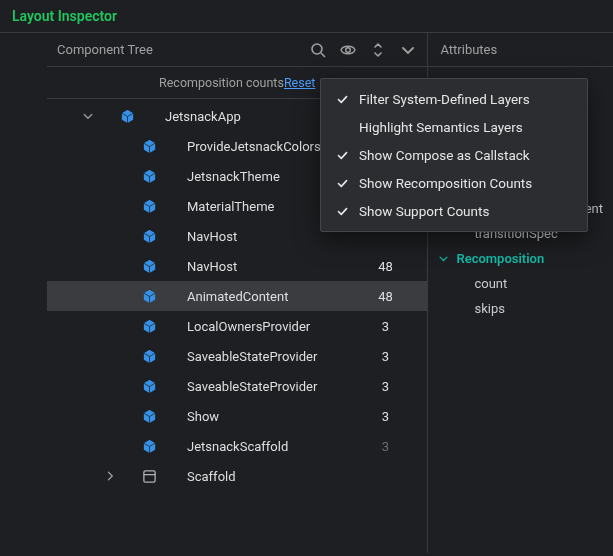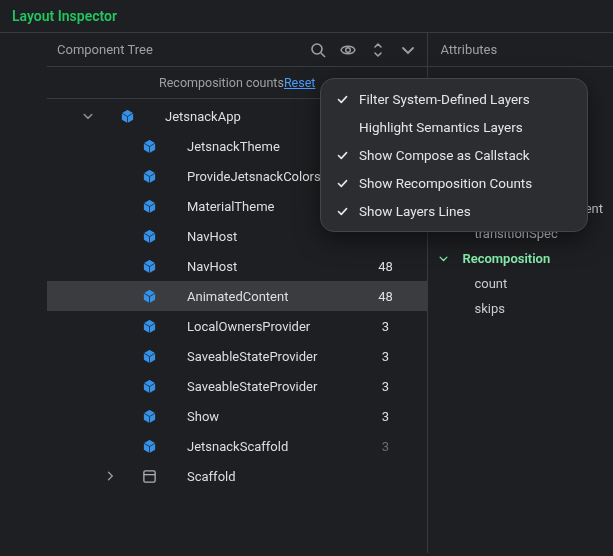--- a/index.html
+++ b/index.html
@@ -135,41 +135,41 @@
 }
 .attr-body {
   flex: 1;
   overflow: auto;
   padding-top: 4px;
 }
 .group-header {
   display: flex;
   align-items: center;
   padding: 5px 10px;
-  gap: 12px;
+  gap: 6px;
   font-weight: 600;
-  color: #86efac;
+  color: #14b8a6;
 }
 .group-header .chev { width: 12px; display: flex; align-items: center; }
 .attr-row {
   display: flex;
   align-items: center;
   padding: 5px 10px 5px 28px;
   gap: 6px;
   color: #c9cbd1;
 }
 .attr-row .expand { width: 12px; display: flex; align-items: center; color: #9a9a9a; }
 .popup {
   position: absolute;
   top: 78px;
   left: 320px;
   width: 268px;
   background: #2b2d30;
   border: 1px solid #43454a;
-  border-radius: 14px;
+  border-radius: 2px;
   box-shadow: 0 8px 24px rgba(0,0,0,0.5);
   padding: 6px 0;
   z-index: 100;
 }
 .popup-item {
   display: flex;
   align-items: center;
   padding: 6px 14px;
   gap: 10px;
   cursor: pointer;
@@ -274,32 +274,32 @@
           <span class="count"></span>
         </div>
         <div class="tree-row">
           <span class="indent" style="width: 32px;"></span>
           <span class="chev"></span>
           <span class="node-icon compose-icon">
             <svg viewBox="0 0 16 16" width="15" height="15">
               <use href="#svg-compose"></use>
             </svg>
           </span>
+          <span class="label">ProvideJetsnackColors</span>
+          <span class="count"></span>
+        </div>
+        <div class="tree-row">
+          <span class="indent" style="width: 32px;"></span>
+          <span class="chev"></span>
+          <span class="node-icon compose-icon">
+            <svg viewBox="0 0 16 16" width="15" height="15">
+              <use href="#svg-compose"></use>
+            </svg>
+          </span>
           <span class="label">JetsnackTheme</span>
-          <span class="count"></span>
-        </div>
-        <div class="tree-row">
-          <span class="indent" style="width: 32px;"></span>
-          <span class="chev"></span>
-          <span class="node-icon compose-icon">
-            <svg viewBox="0 0 16 16" width="15" height="15">
-              <use href="#svg-compose"></use>
-            </svg>
-          </span>
-          <span class="label">ProvideJetsnackColors</span>
           <span class="count"></span>
         </div>
         <div class="tree-row">
           <span class="indent" style="width: 32px;"></span>
           <span class="chev"></span>
           <span class="node-icon compose-icon">
             <svg viewBox="0 0 16 16" width="15" height="15">
               <use href="#svg-compose"></use>
             </svg>
           </span>
@@ -501,15 +501,15 @@
         </svg>
       </span>
       <span>Show Recomposition Counts</span>
     </div>
     <div class="popup-item">
       <span class="check">
         <svg viewBox="0 0 16 16" width="13" height="13">
           <use href="#svg-check"></use>
         </svg>
       </span>
-      <span>Show Layers Lines</span>
+      <span>Show Support Counts</span>
     </div>
   </div>
 
 </body></html>

